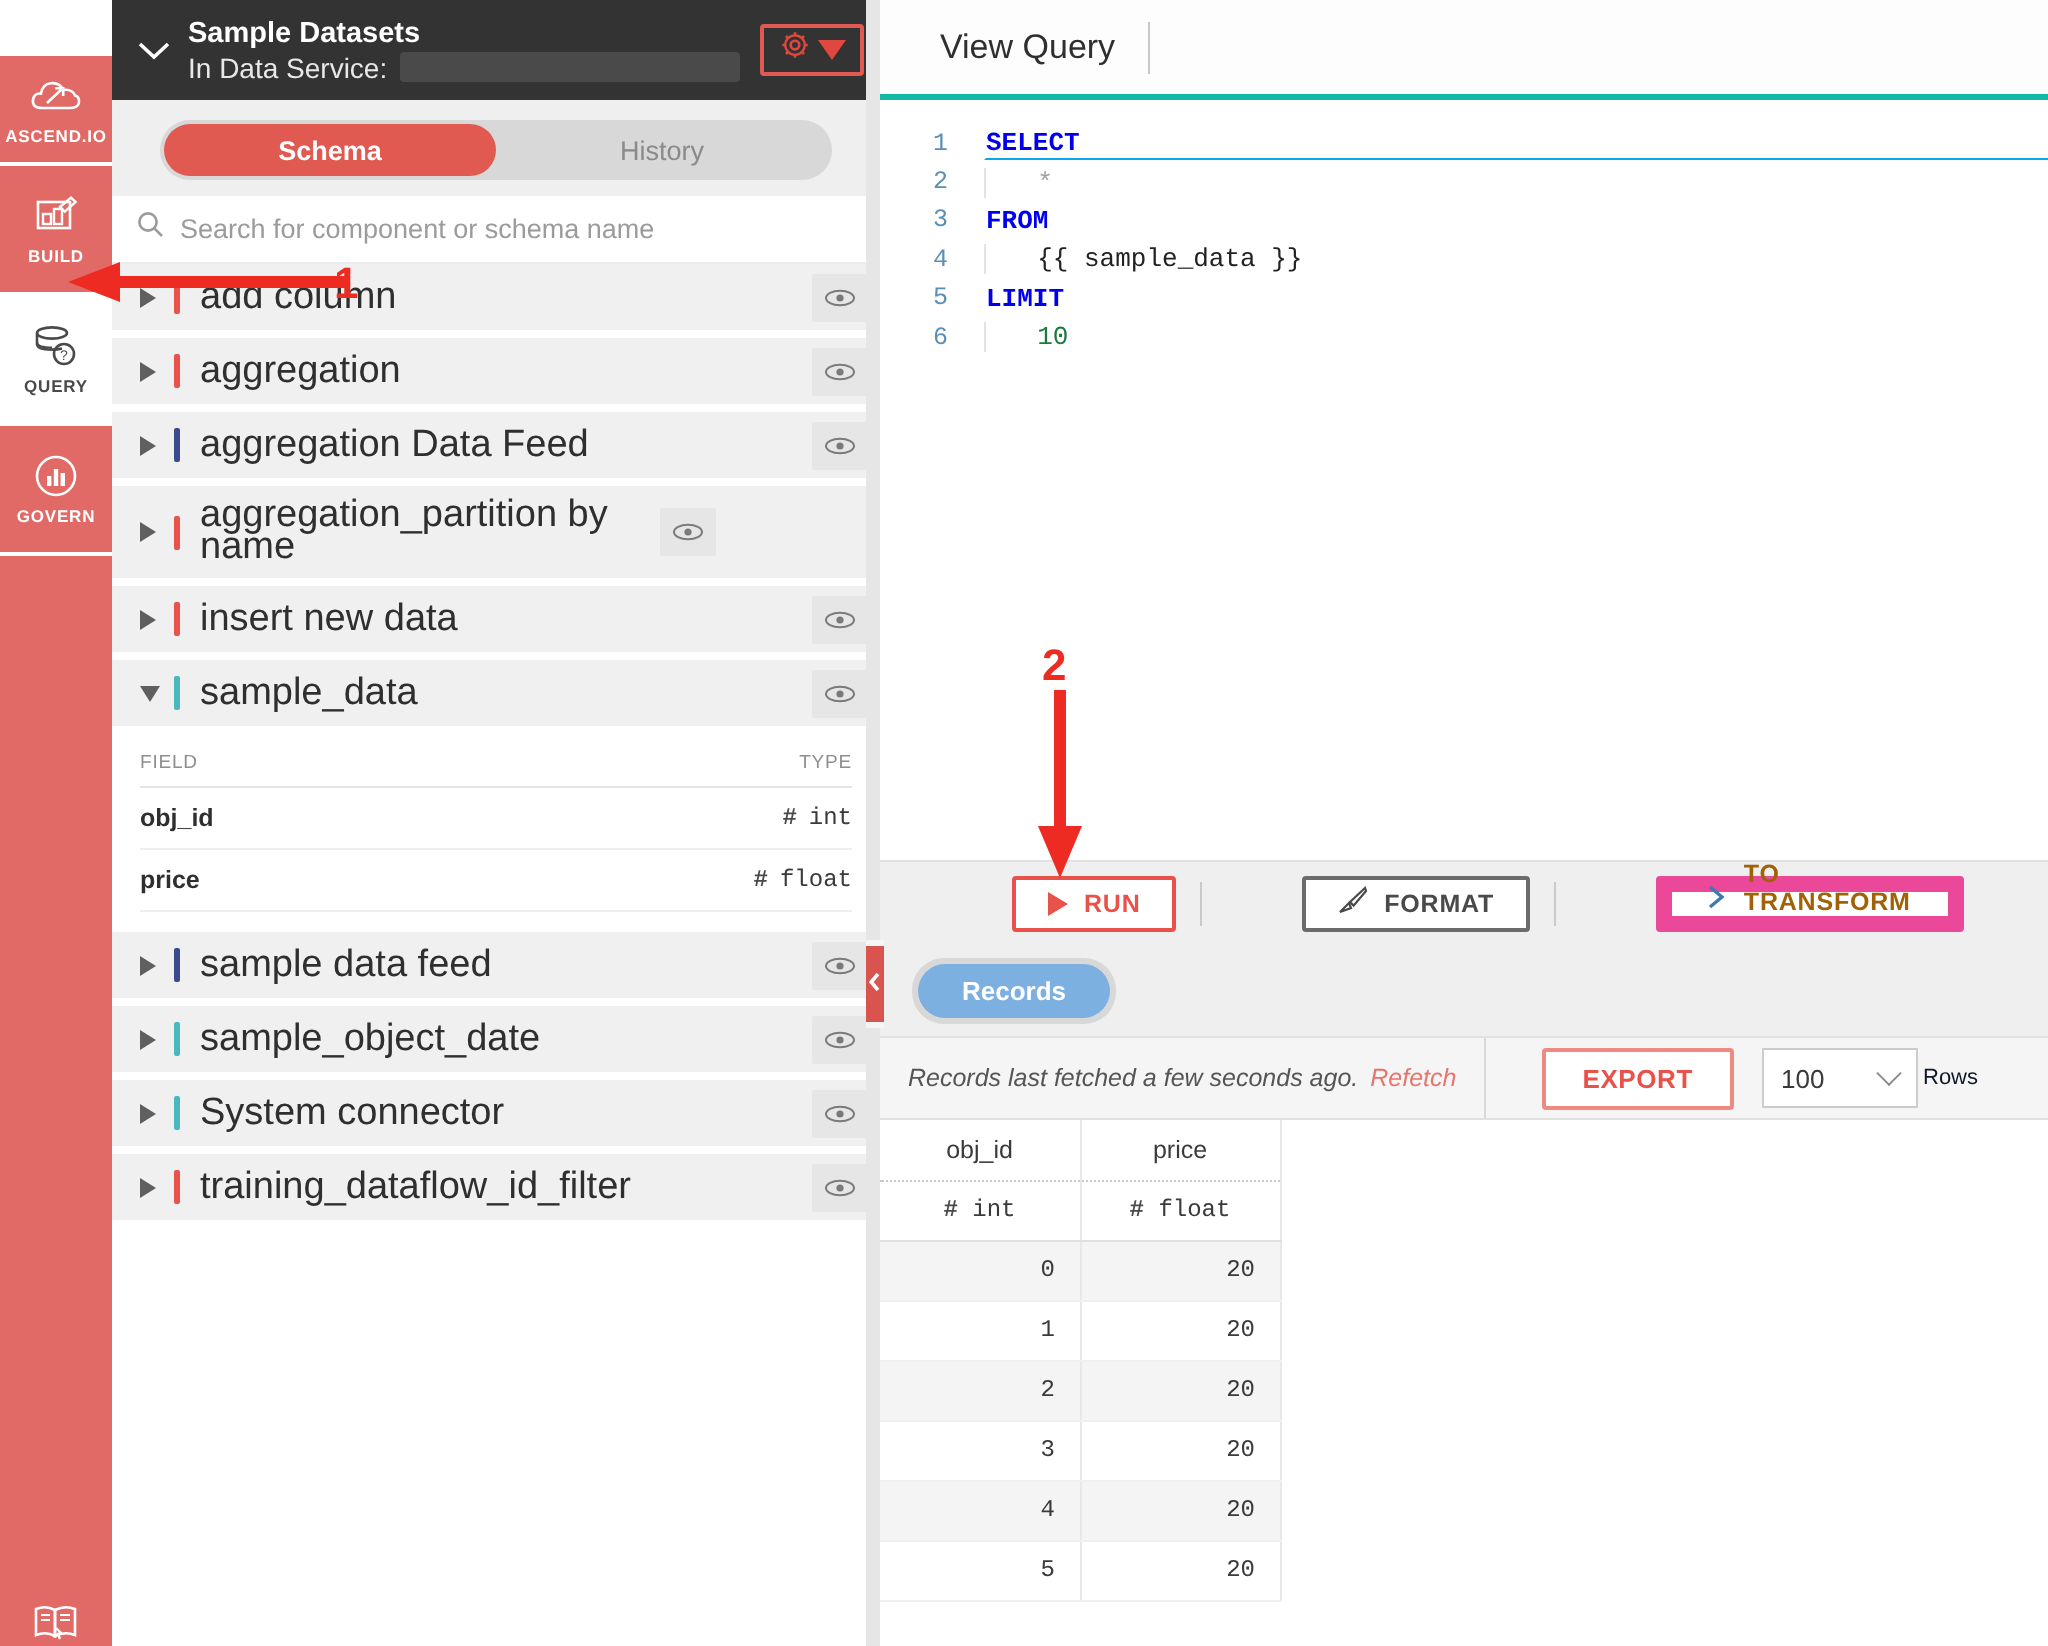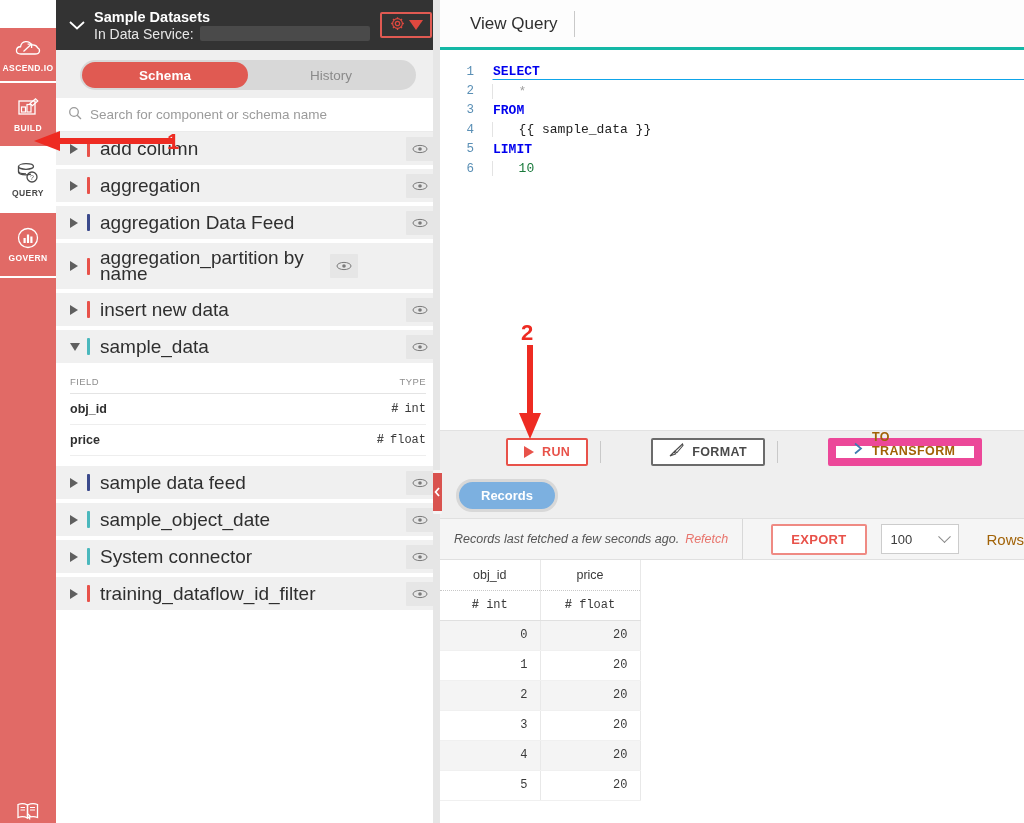--- a/index.html
+++ b/index.html
@@ -218,21 +218,21 @@
     font-size: 13px; font-weight: 700; letter-spacing: .3px;
     padding: 6px 18px; border-radius: 2px; margin-left: 28px; cursor:pointer;
   }
   .rowsel {
     margin-left: 14px; border: 1px solid #cccccc; background:#ffffff;
     height: 30px; width: 78px; display:flex; align-items:center;
     justify-content: space-between; padding: 0 9px; font-size: 13px;
     color: #3a3a3a; cursor: pointer;
   }
   .chev-sm { width: 9px; height: 9px; border-left: 1.6px solid #8b8b8b; border-bottom: 1.6px solid #8b8b8b; transform: rotate(-45deg) translate(2px,-2px); }
-  .rowslabel { margin-left: 28px; font-size: 15px; color: #a16207; }
+  .rowslabel { margin-left: 3px; font-size: 11px; color: #0f172a; }
 
   
   .datawrap { flex: 1 1 auto; background:#ffffff; overflow:hidden; }
   .dtable { border-collapse: collapse; table-layout: fixed; }
   .dtable th, .dtable td {
     width: 100px; height: 30px; padding: 0 12px; text-align: right;
     font-size: 12px; font-family: "Liberation Mono", monospace;
     border-right: 1px solid #e8e8e8; color: #3a3a3a;
   }
   .dtable th.h1 {

